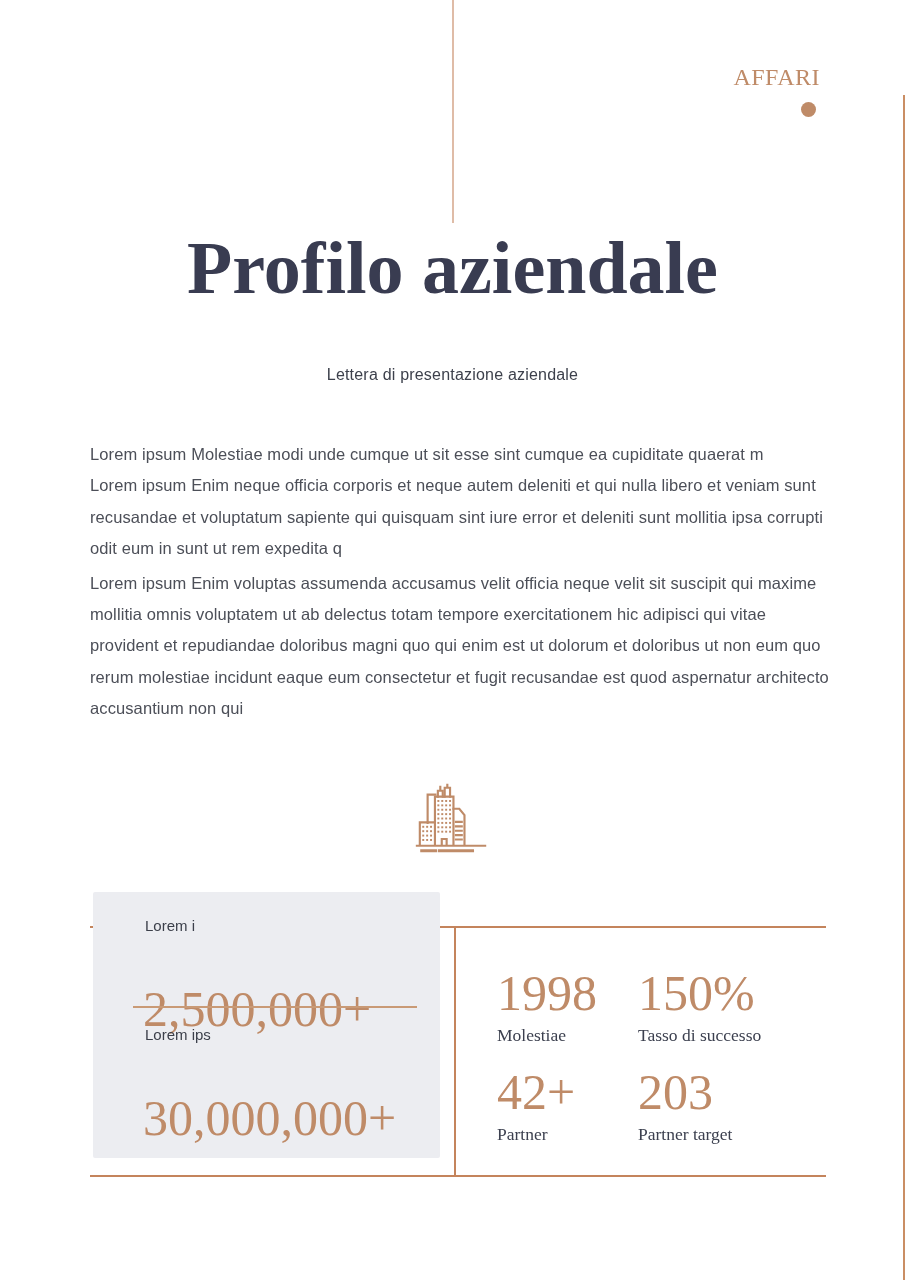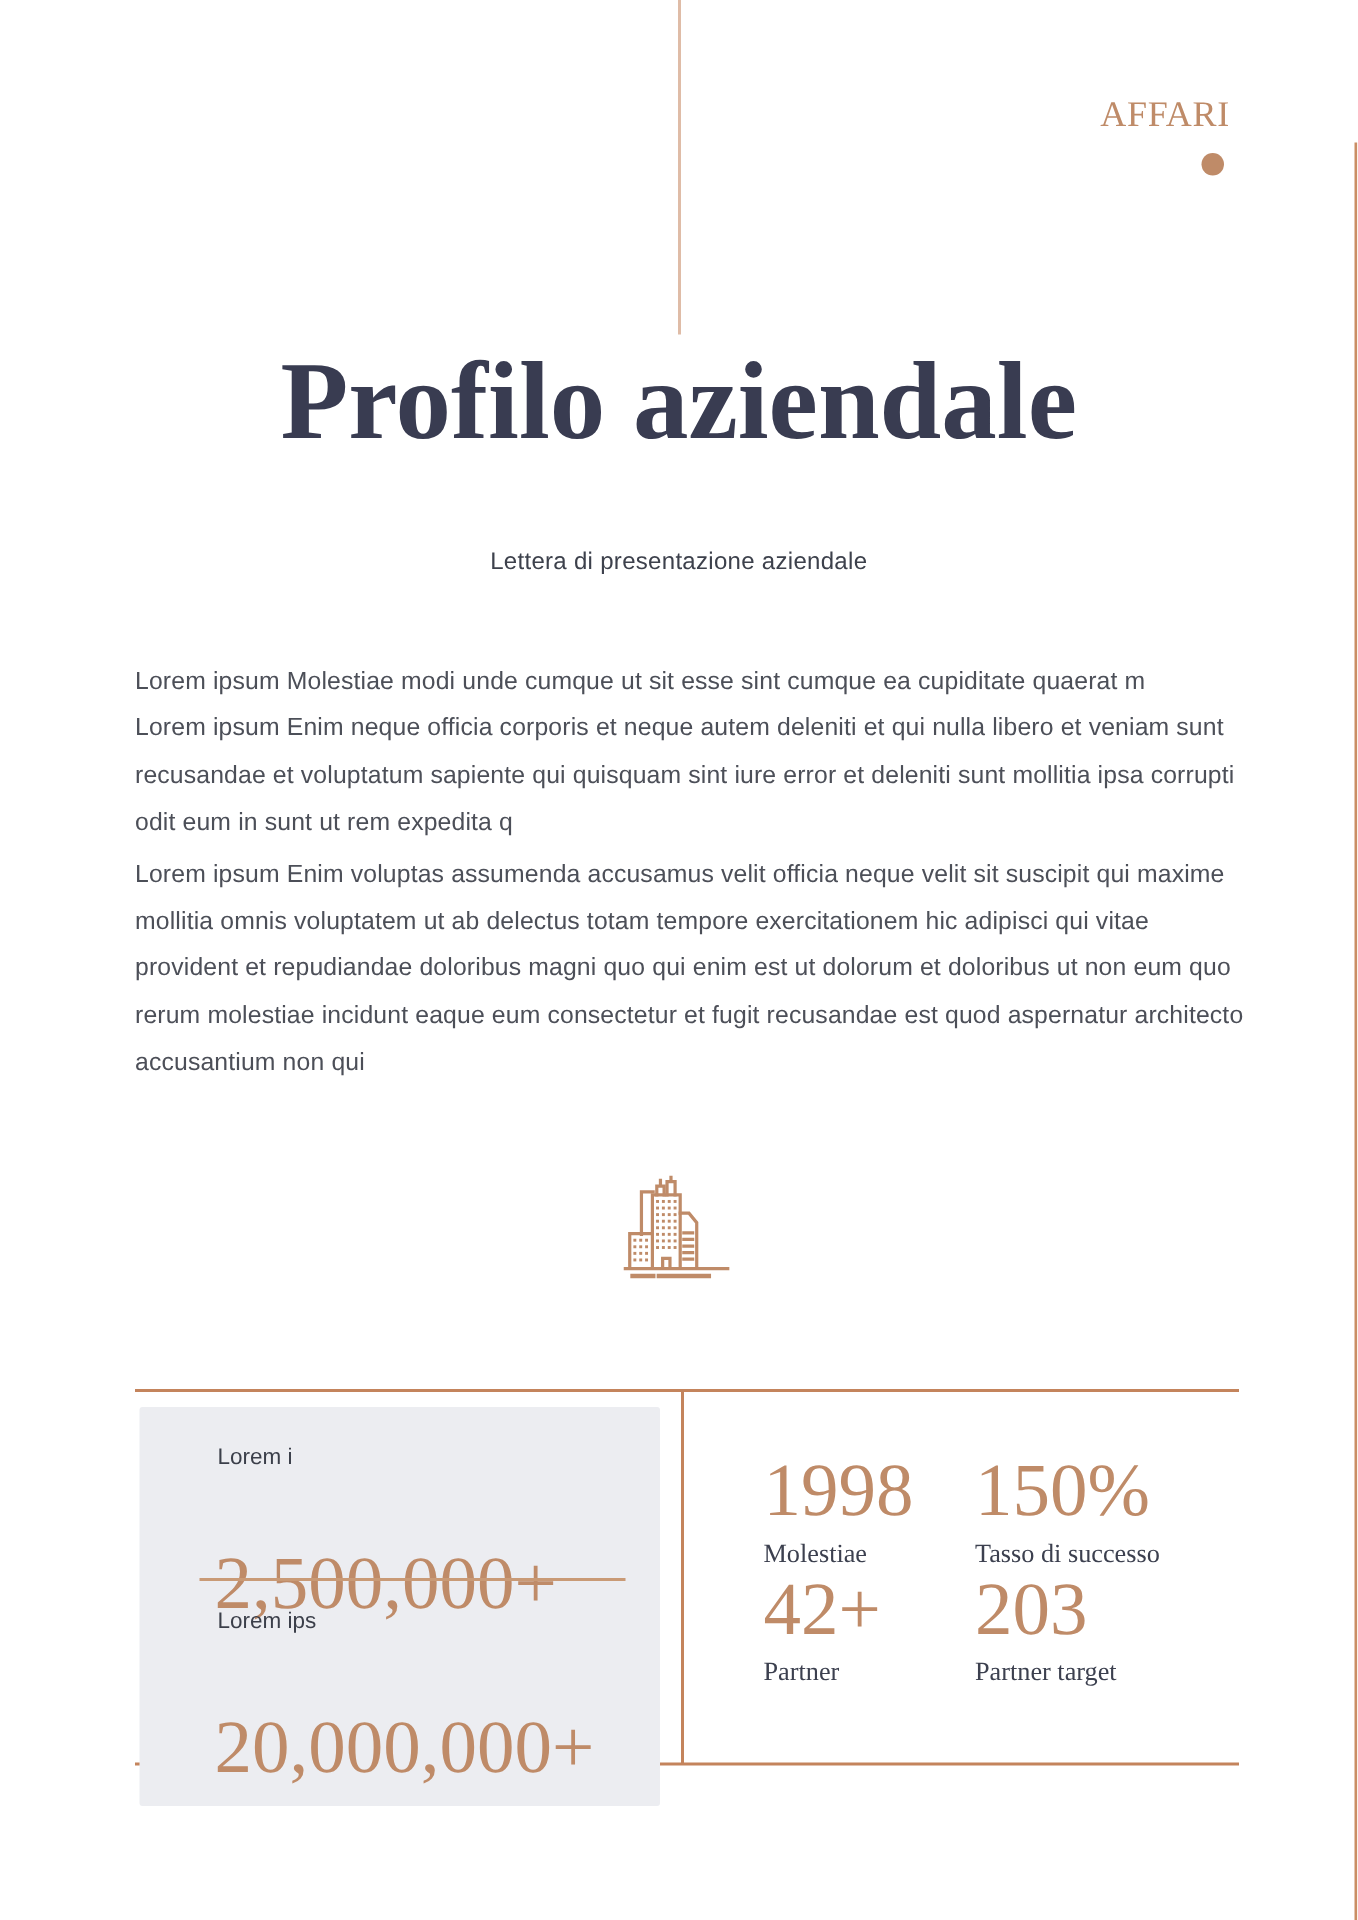--- a/index.html
+++ b/index.html
@@ -30,31 +30,31 @@
 
   
   .icon-wrap{position:absolute;left:413px;top:783px;width:78px;height:72px;}
 
   
   .hr-top,.hr-bottom{position:absolute;left:90px;width:736px;height:2px;background:#c4845c;}
   .hr-top{top:926px;}
   .hr-bottom{top:1175px;}
   .v-divider{position:absolute;left:454px;top:926px;width:2px;height:250px;background:#c4845c;}
 
-  .stats-box{position:absolute;left:93px;top:938px;width:347px;height:266px;
+  .stats-box{position:absolute;left:93px;top:892px;width:347px;height:266px;
              background:#ecedf1;border-radius:2px;}
   .stats-box .hl-label{position:absolute;left:52px;font-size:15px;color:#3b3f4a;}
   .stats-box .hl-value{position:absolute;left:50px;font-family:"Liberation Serif",serif;
                        font-size:50px;line-height:1.08;color:#bf8b68;margin-top:48px;}
   .hl-label-1{top:25px;} .hl-value-1{top:42px;}
   .box-divider{position:absolute;left:40px;top:114px;width:284px;height:2px;background:#c99a76;}
   .hl-label-2{top:134px;} .hl-value-2{top:151px;}
 
-  .metrics{position:absolute;left:509px;top:967px;display:grid;
-           grid-template-columns:141px auto;}
+  .metrics{position:absolute;left:497px;top:967px;display:grid;
+           grid-template-columns:141px auto;row-gap:20px;}
   .metric .m-value{font-family:"Liberation Serif",serif;font-size:50px;line-height:1.06;
                    color:#bf8b68;}
   .metric .m-label{font-family:"Liberation Serif",serif;font-size:17.5px;color:#3c404f;
                    margin-top:5px;}
 </style>
 </head>
 <body>
 
 <div class="page">
 
@@ -156,21 +156,21 @@
 
   <div class="hr-top"></div>
   <div class="v-divider"></div>
   <div class="hr-bottom"></div>
 
   <div class="stats-box">
     <div class="hl-label hl-label-1">Lorem i</div>
     <div class="hl-value hl-value-1">2,500,000+</div>
     <div class="box-divider"></div>
     <div class="hl-label hl-label-2">Lorem ips</div>
-    <div class="hl-value hl-value-2">20,000,000+</div>
+    <div class="hl-value hl-value-2">30,000,000+</div>
   </div>
 
   <div class="metrics">
     <div class="metric">
       <div class="m-value">1998</div>
       <div class="m-label">Molestiae</div>
     </div>
     <div class="metric">
       <div class="m-value">150%</div>
       <div class="m-label">Tasso di successo</div>

